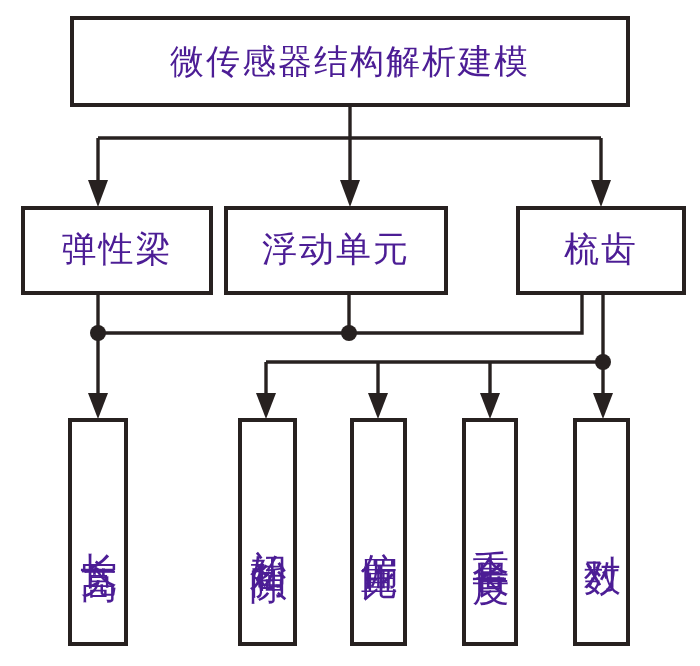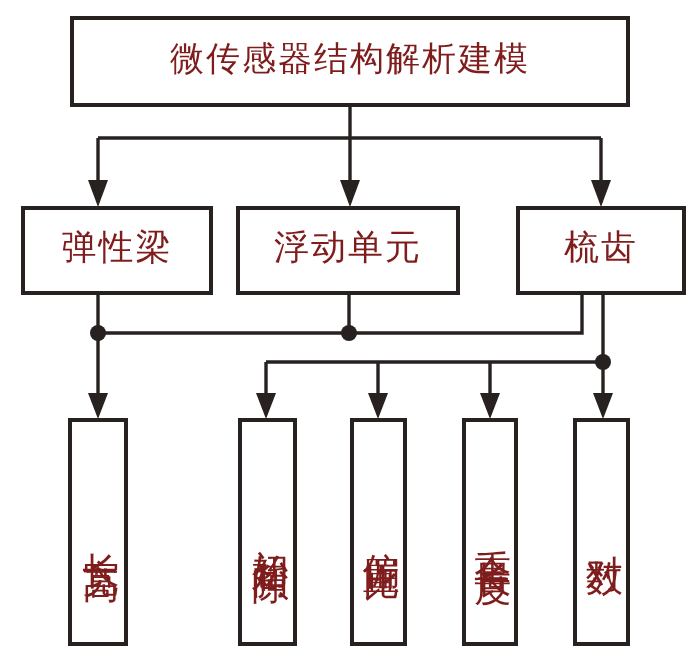--- a/index.html
+++ b/index.html
@@ -23,35 +23,34 @@
     height: 666px;
   }
   .box {
     position: absolute;
     box-sizing: border-box;
     background: #ffffff;
     border: 4px solid #272120;
     display: flex;
     align-items: center;
     justify-content: center;
-    color: #7f1d1d;
+    color: #4c1d95;
     text-align: center;
     line-height: 1.1;
-    font-family: Liberation Mono, monospace;
   }
   .box-root {
     left: 70px; top: 16px; width: 560px; height: 91px;
     font-size: 34px; letter-spacing: 2px;
   }
   .box-l2 {
     top: 206px; height: 89px;
     font-size: 35px; letter-spacing: 2px;
   }
   .box-elastic-beam { left: 21px;  width: 192px; }
-  .box-floating-unit{ left: 236px; width: 224px; }
+  .box-floating-unit{ left: 224px; width: 224px; }
   .box-comb-teeth  { left: 516px; width: 170px; align-items: center; }
   .box-l3 {
     top: 418px; height: 228px;
     writing-mode: vertical-rl;
     text-orientation: upright;
     font-size: 37px; letter-spacing: 6px;
   }
   .box-lwh          { left: 68px;  width: 60px; }
   .box-initial-gap  { left: 238px; width: 59px; }
   .box-offset-ratio { left: 350px; width: 57px; }

